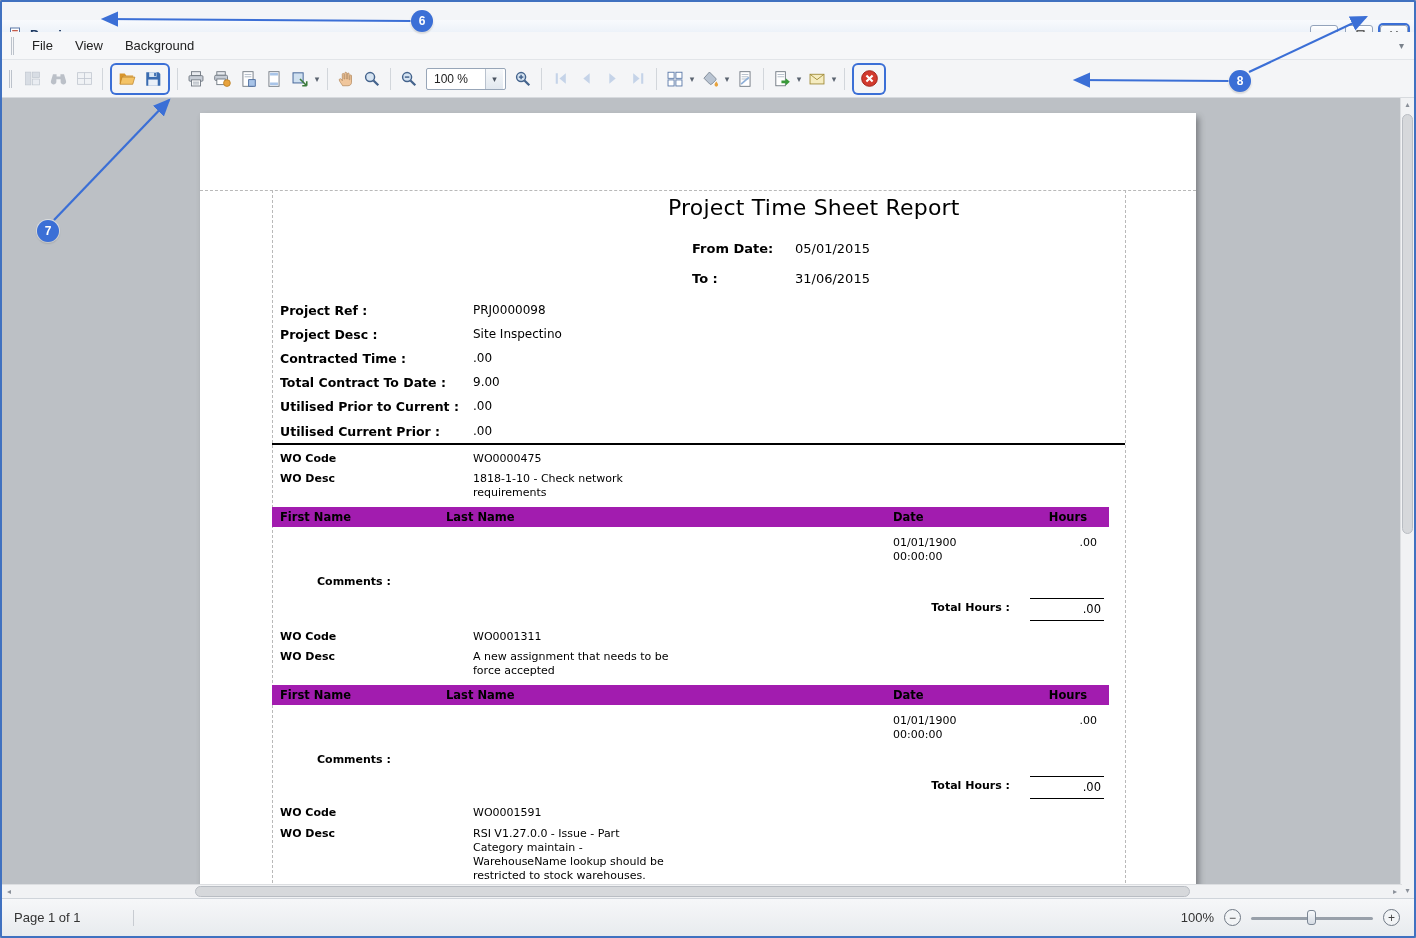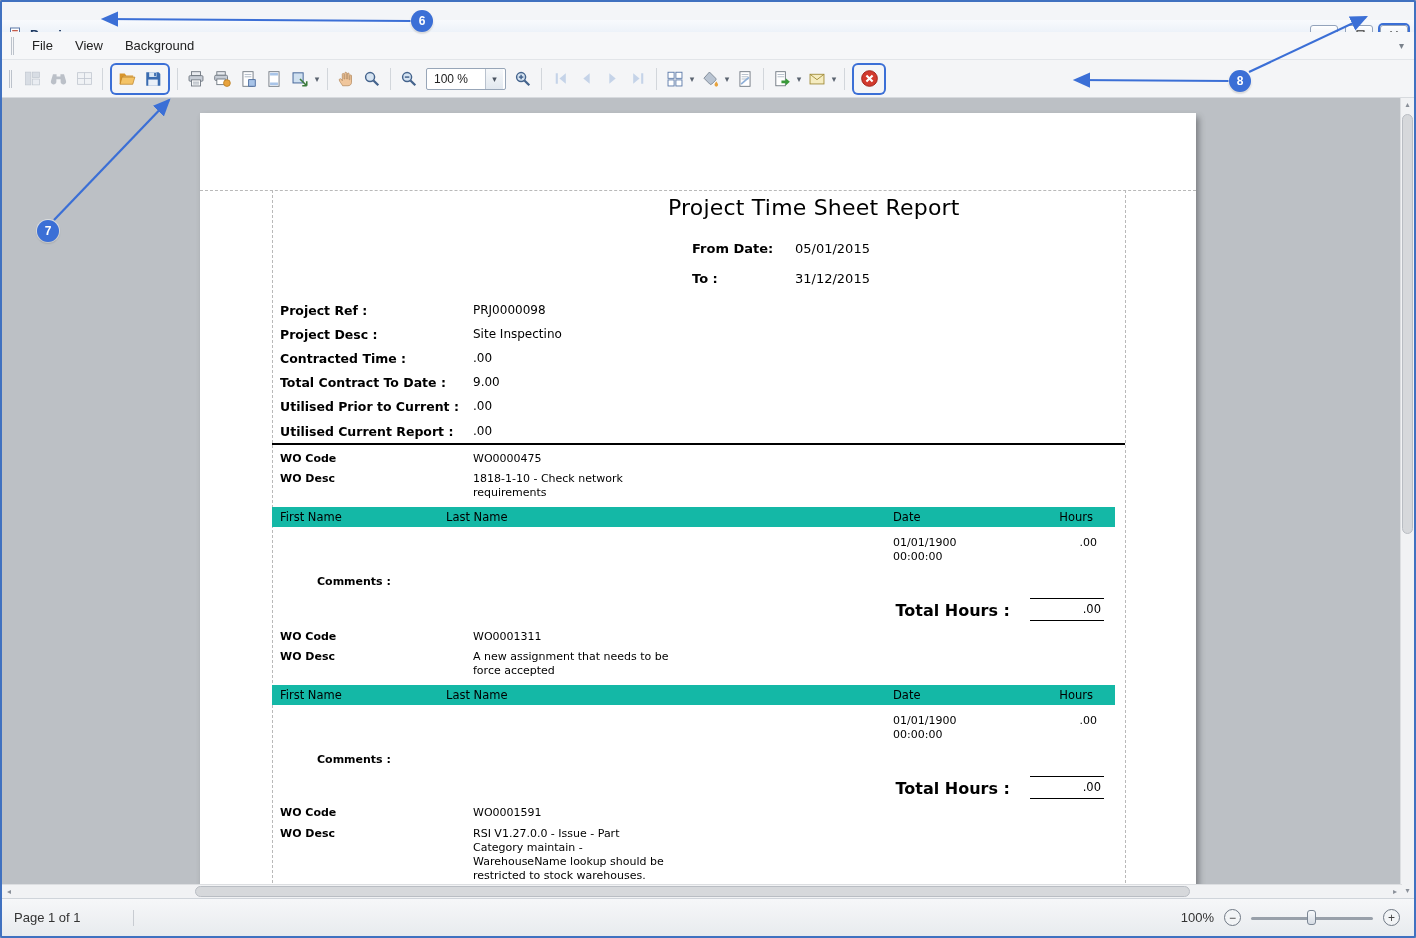--- a/index.html
+++ b/index.html
@@ -54,29 +54,29 @@
   .dt-row .fv{position:absolute;left:127px;white-space:nowrap;}
   .frow{position:absolute;left:80px;font-size:12.5px;height:16px;}
   .frow .fl{position:absolute;left:0;font-weight:bold;white-space:nowrap;}
   .frow .fv{position:absolute;left:193px;font-size:12px;white-space:nowrap;}
   .rule{position:absolute;left:72px;top:330px;width:853px;border-top:2px solid #000;}
   .wo{position:absolute;left:72px;width:853px;font-size:11px;}
   .wo .row{position:absolute;left:0;right:0;}
   .wo .lbl{position:absolute;left:8px;font-weight:bold;white-space:nowrap;}
   .wo .val{position:absolute;left:201px;line-height:14px;}
   .pre{white-space:pre-line;}
-  .band{position:absolute;left:0;right:10px;top:55px;height:20px;background:#14b8a6;font-weight:normal;font-size:11.5px;}
+  .band{position:absolute;left:0;right:16px;top:55px;height:20px;background:#a21caf;font-weight:bold;font-size:11.5px;}
   .band span{position:absolute;top:3px;white-space:nowrap;}
   .band .c1{left:8px;} .band .c2{left:174px;} .band .c3{left:621px;} .band .c4{right:22px;}
   .datarow{position:absolute;top:84px;left:0;right:0;}
   .datarow .date{position:absolute;left:621px;line-height:14px;}
   .datarow .hours{position:absolute;right:28px;top:0;}
   .comments{position:absolute;top:123px;left:45px;font-weight:bold;}
   .totalrow{position:absolute;top:146px;left:0;right:0;height:26px;}
-  .totalrow .tl{position:absolute;right:115px;top:3px;font-size:16px;font-weight:bold;white-space:nowrap;}
+  .totalrow .tl{position:absolute;right:115px;top:3px;font-size:11px;font-weight:bold;white-space:nowrap;}
   .totalrow .tv{position:absolute;right:21px;top:0;width:74px;border-top:1px solid #000;border-bottom:1px solid #000;
     text-align:right;padding:3px 3px 4px 0;font-size:11.5px;}
   
   .vscroll{position:absolute;right:0;top:96px;width:14px;height:800px;background:#f1f2f4;border-left:1px solid #dcdee1;}
   .vscroll .arrow{position:absolute;left:0;width:13px;height:14px;color:#8a9099;font-size:8px;text-align:center;line-height:14px;}
   .vscroll .thumb{position:absolute;left:1px;top:16px;width:11px;height:420px;background:#d6d8db;border:1px solid #b9bdc3;border-radius:6px;}
   .hscroll{position:absolute;left:0;top:882px;width:1400px;height:14px;background:#f1f2f4;border-top:1px solid #dcdee1;}
   .hscroll .arrow{position:absolute;top:0;width:14px;height:13px;color:#8a9099;font-size:8px;text-align:center;line-height:13px;}
   .hscroll .thumb{position:absolute;top:1px;left:193px;width:995px;height:11px;background:#d6d8db;border:1px solid #b9bdc3;border-radius:6px;}
   
@@ -352,21 +352,21 @@
       <div class="dash-v" style="left:925px;"></div>
 
       <div class="rpt-title">Project Time Sheet Report</div>
 
       <div class="dt-row" style="top:128px;">
         <span class="fl">From Date:</span>
         <span class="fv">05/01/2015</span>
       </div>
       <div class="dt-row" style="top:158px;">
         <span class="fl">To :</span>
-        <span class="fv">31/12/2015</span>
+        <span class="fv">31/06/2015</span>
       </div>
 
       <div class="frow" style="top:190px;">
         <span class="fl">Project Ref :</span>
         <span class="fv">PRJ0000098</span>
       </div>
       <div class="frow" style="top:214px;">
         <span class="fl">Project Desc :</span>
         <span class="fv">Site Inspectino</span>
       </div>
@@ -376,21 +376,21 @@
       </div>
       <div class="frow" style="top:262px;">
         <span class="fl">Total Contract To Date :</span>
         <span class="fv">9.00</span>
       </div>
       <div class="frow" style="top:286px;">
         <span class="fl">Utilised Prior to Current :</span>
         <span class="fv">.00</span>
       </div>
       <div class="frow" style="top:311px;">
-        <span class="fl">Utilised Current Report :</span>
+        <span class="fl">Utilised Current Prior :</span>
         <span class="fv">.00</span>
       </div>
 
       <div class="rule"></div>
 
       <div class="wo" style="top:339px;height:180px;">
         <div class="row" style="top:0;">
           <span class="lbl">WO Code</span>
           <span class="val">WO0000475</span>
         </div>

